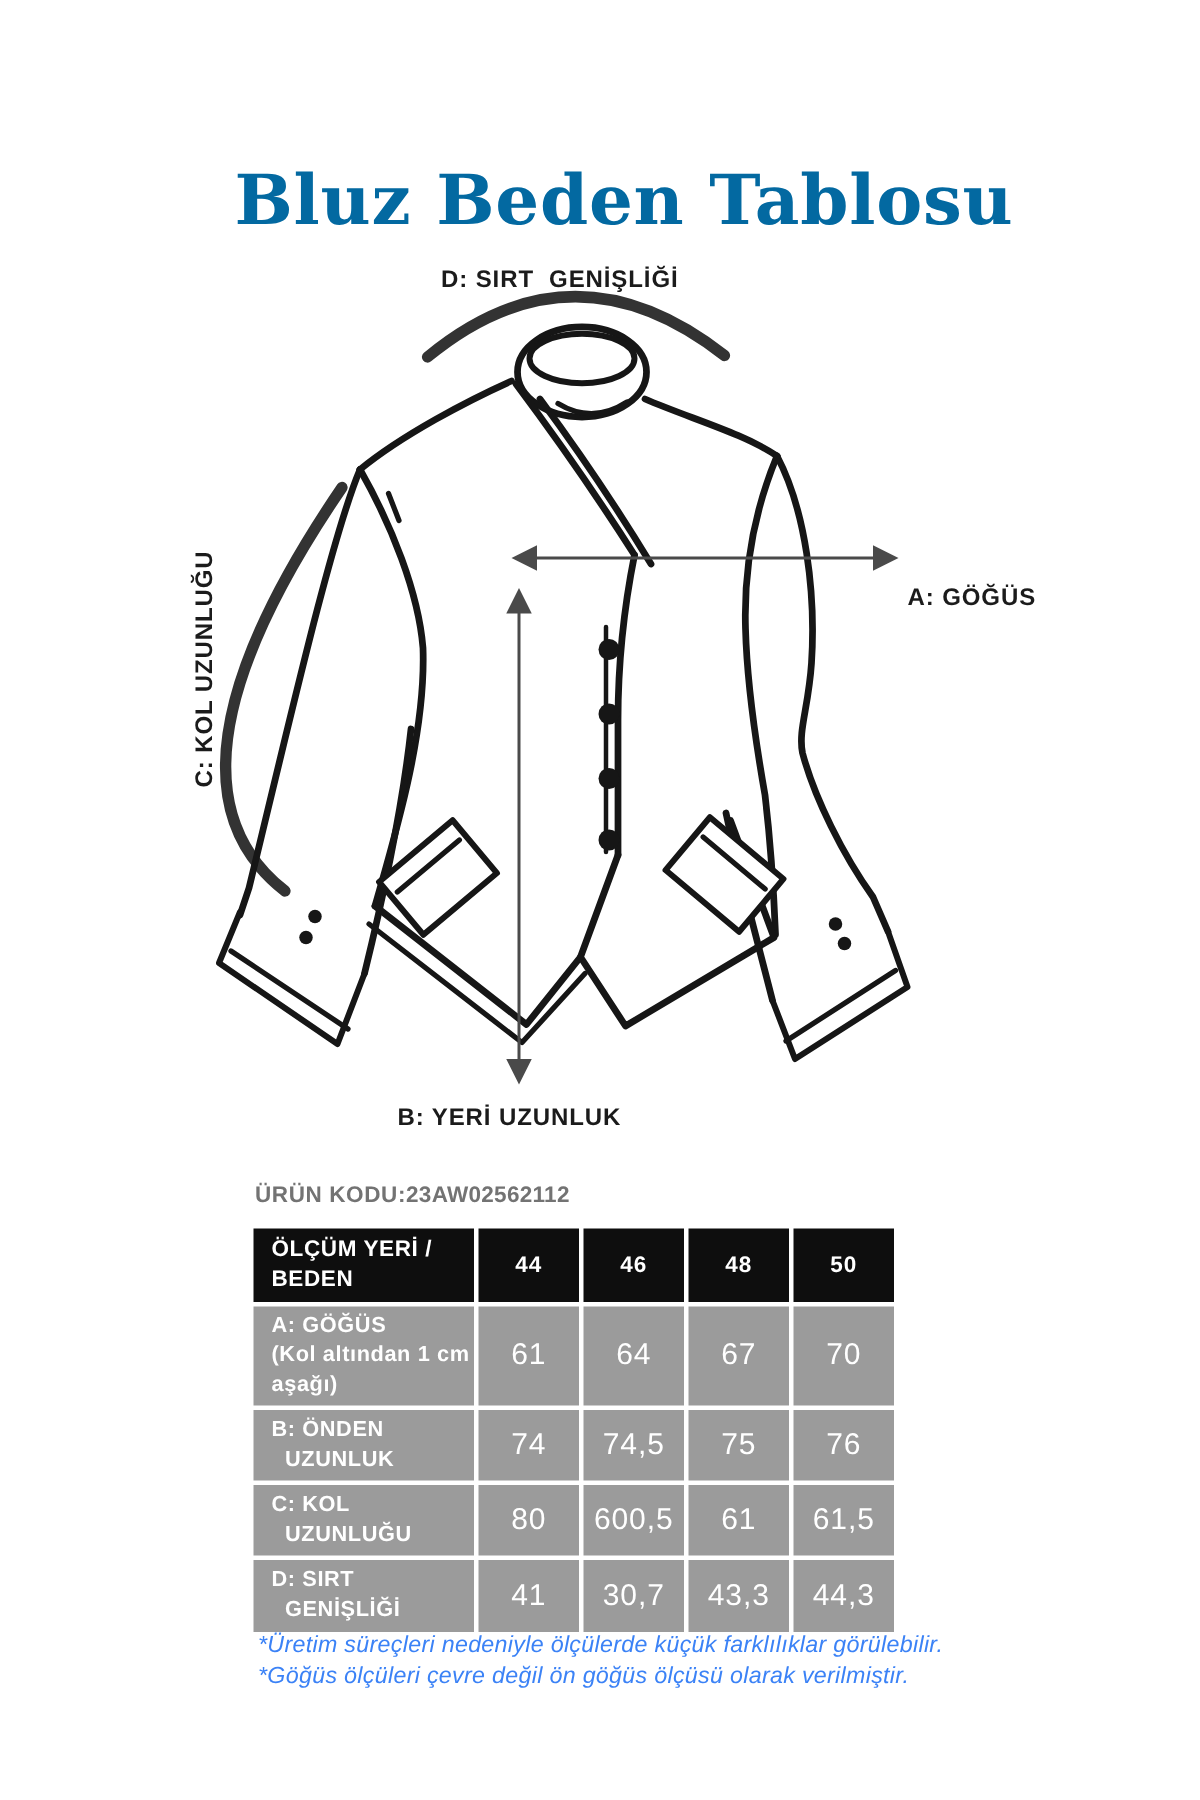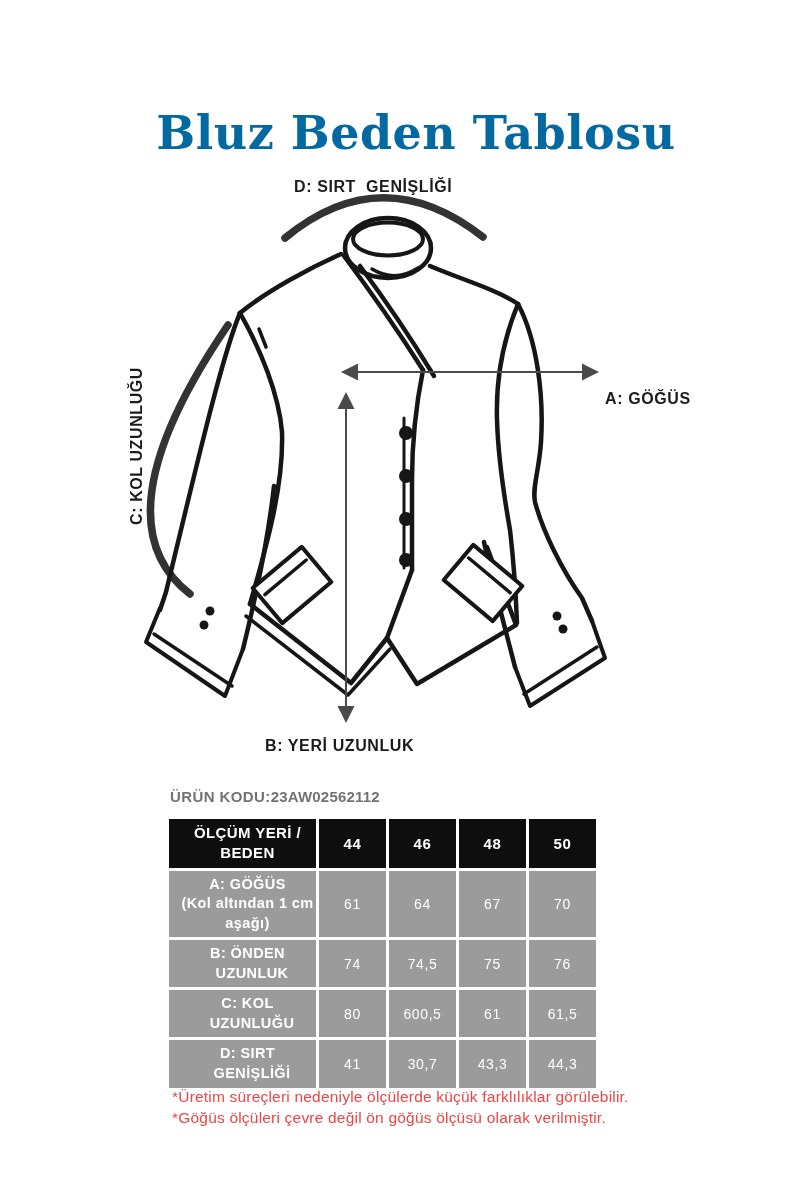--- a/index.html
+++ b/index.html
@@ -33,39 +33,39 @@
     position:absolute;left:170px;top:788px;font-size:15px;letter-spacing:.4px;
     font-weight:700;color:#737373;white-space:pre;
   }
   .product-code .code{font-weight:700;letter-spacing:.2px;}
   table.size-table{
     position:absolute;left:166px;top:816px;border-collapse:separate;border-spacing:3px;
     background:#fff;table-layout:fixed;
   }
   table.size-table td{
     background:var(--table-row-bg);color:var(--table-text);vertical-align:middle;
-    font-size:14px;letter-spacing:.6px;text-align:center;padding:4px 2px;
+    font-size:20px;letter-spacing:.6px;text-align:center;padding:4px 2px;
   }
   table.size-table col.c0{width:147px;}
   table.size-table col.cn{width:67px;}
   table.size-table tr.hdr td{
     background:var(--table-header-bg);font-weight:700;font-size:15px;height:38px;
   }
   table.size-table td.rowlbl{
-    text-align:center;padding-left:12px;font-size:14.5px;font-weight:700;
+    text-align:left;padding-left:12px;font-size:14.5px;font-weight:700;
     letter-spacing:.4px;line-height:1.35;
   }
   table.size-table tr.r-a td{height:54px;}
   table.size-table tr.r-b td{height:34px;}
   table.size-table tr.r-c td{height:37px;}
   table.size-table tr.r-d td{height:37px;}
   .rowlbl .l2{padding-left:9px;}
   .footnotes{
     position:absolute;left:172px;top:1086px;font-size:15.5px;line-height:21px;
-    letter-spacing:.2px;color:#ef4444;
+    letter-spacing:.2px;color:#3b82f6;font-style:italic;
   }
 </style>
 </head>
 <body>
 
 <div class="page">
 
   <h1 class="title">Bluz Beden Tablosu</h1>
 
   <svg class="garment-svg" viewBox="0 0 560 560" aria-hidden="true">

